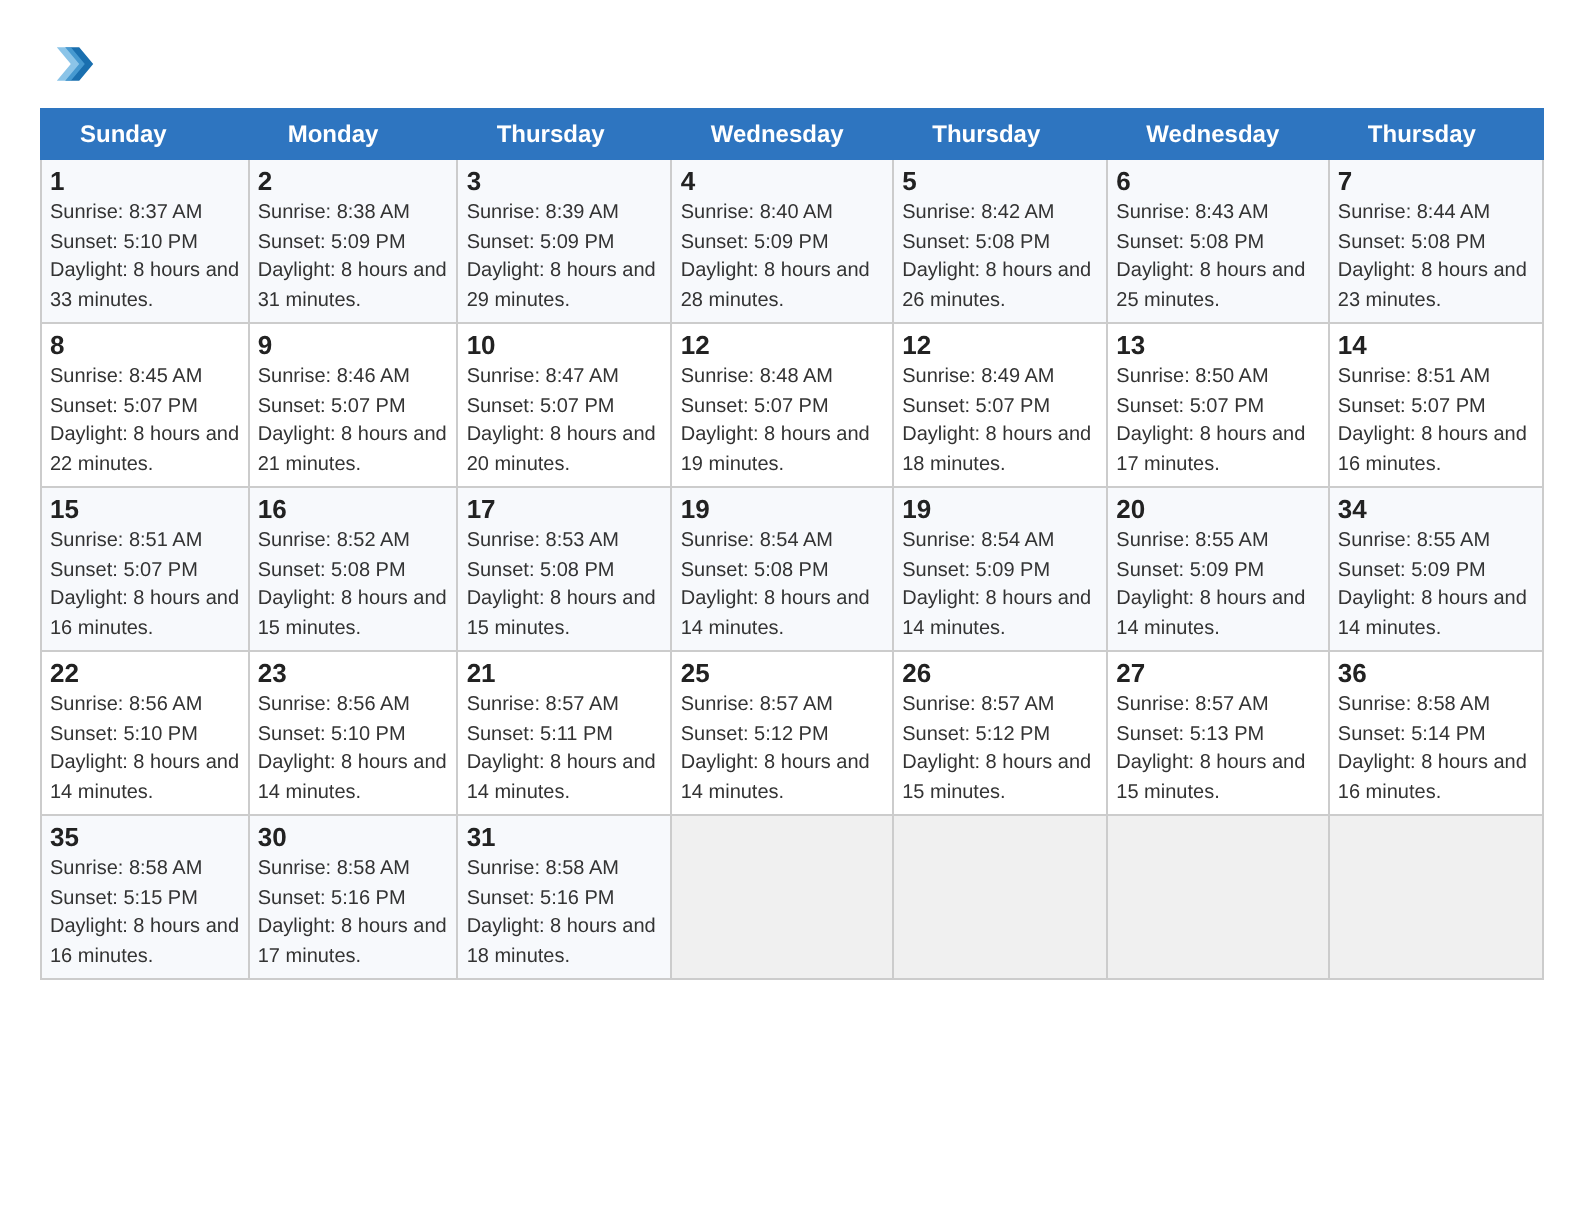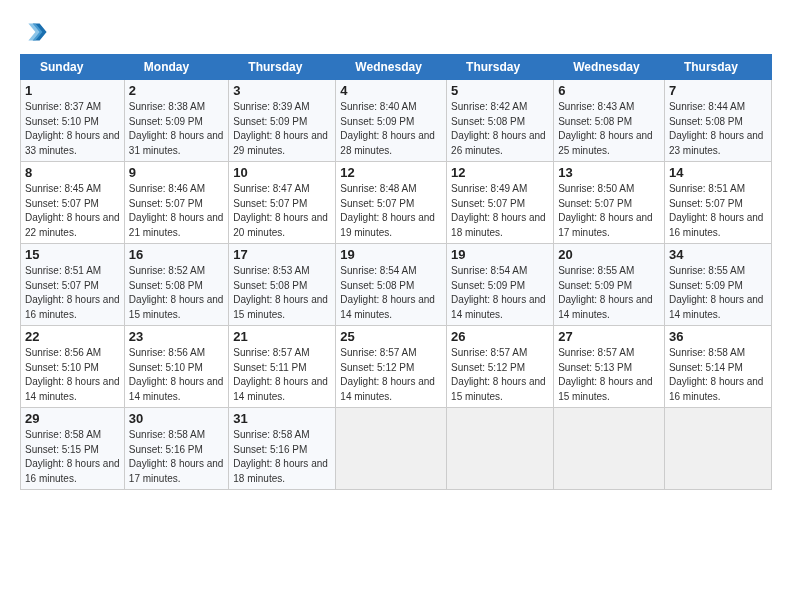--- a/index.html
+++ b/index.html
@@ -247,21 +247,21 @@
             <span class="day-num">27</span>
             <div class="day-info">Sunrise: 8:57 AM<br>Sunset: 5:13 PM<br>Daylight: 8 hours and 15 minutes.</div>
           </td>
           <td>
             <span class="day-num">36</span>
             <div class="day-info">Sunrise: 8:58 AM<br>Sunset: 5:14 PM<br>Daylight: 8 hours and 16 minutes.</div>
           </td>
         </tr>
         <tr>
           <td>
-            <span class="day-num">29</span>
+            <span class="day-num">35</span>
             <div class="day-info">Sunrise: 8:58 AM<br>Sunset: 5:15 PM<br>Daylight: 8 hours and 16 minutes.</div>
           </td>
           <td>
             <span class="day-num">30</span>
             <div class="day-info">Sunrise: 8:58 AM<br>Sunset: 5:16 PM<br>Daylight: 8 hours and 17 minutes.</div>
           </td>
           <td>
             <span class="day-num">31</span>
             <div class="day-info">Sunrise: 8:58 AM<br>Sunset: 5:16 PM<br>Daylight: 8 hours and 18 minutes.</div>
           </td>

